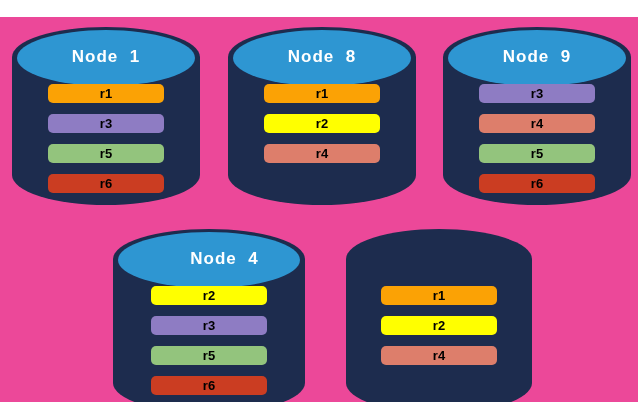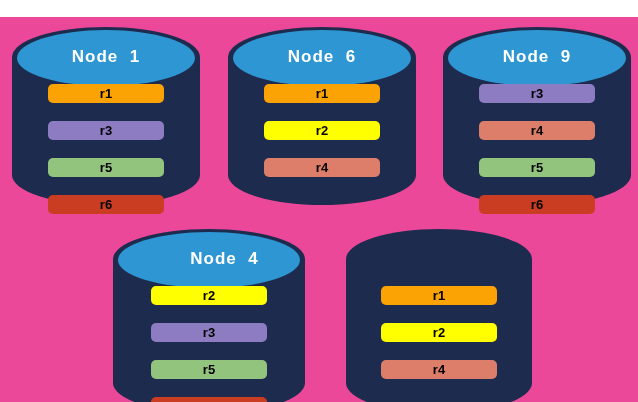--- a/index.html
+++ b/index.html
@@ -50,21 +50,21 @@
     transform: translateY(-1px);
   }
   .bars {
     position: absolute;
     top: 57px;
     left: 50%;
     transform: translateX(-50%);
     width: 116px;
     display: flex;
     flex-direction: column;
-    gap: 18px;
+    gap: 11px;
   }
   .bar {
     height: 19px;
     border-radius: 5px;
     display: flex;
     align-items: center;
     justify-content: center;
     font-size: 13px;
     font-weight: bold;
     line-height: 19px;
@@ -83,21 +83,21 @@
         <div class="bar" style="background: rgb(251, 162, 5); color: rgb(0, 0, 0);">r1</div>
         <div class="bar" style="background: rgb(142, 124, 195); color: rgb(0, 0, 0);">r3</div>
         <div class="bar" style="background: rgb(147, 196, 125); color: rgb(0, 0, 0);">r5</div>
         <div class="bar" style="background: rgb(203, 61, 34); color: rgb(0, 0, 0);">r6</div>
       </div>
   </div>
 
   <div class="node" data-node-index="1">
     <div class="cyl-body" style="background: rgb(29, 44, 78);"></div>
     <div class="cyl-top" style="background: rgb(46, 150, 210);">
-      <span class="node-title" style="color: rgb(255, 255, 255);">Node  6</span>
+      <span class="node-title" style="color: rgb(255, 255, 255);">Node  8</span>
     </div>
     <div class="bars">
         <div class="bar" style="background: rgb(251, 162, 5); color: rgb(0, 0, 0);">r1</div>
         <div class="bar" style="background: rgb(255, 255, 0); color: rgb(0, 0, 0);">r2</div>
         <div class="bar" style="background: rgb(221, 126, 107); color: rgb(0, 0, 0);">r4</div>
       </div>
   </div>
 
   <div class="node" data-node-index="2">
     <div class="cyl-body" style="background: rgb(29, 44, 78);"></div>

